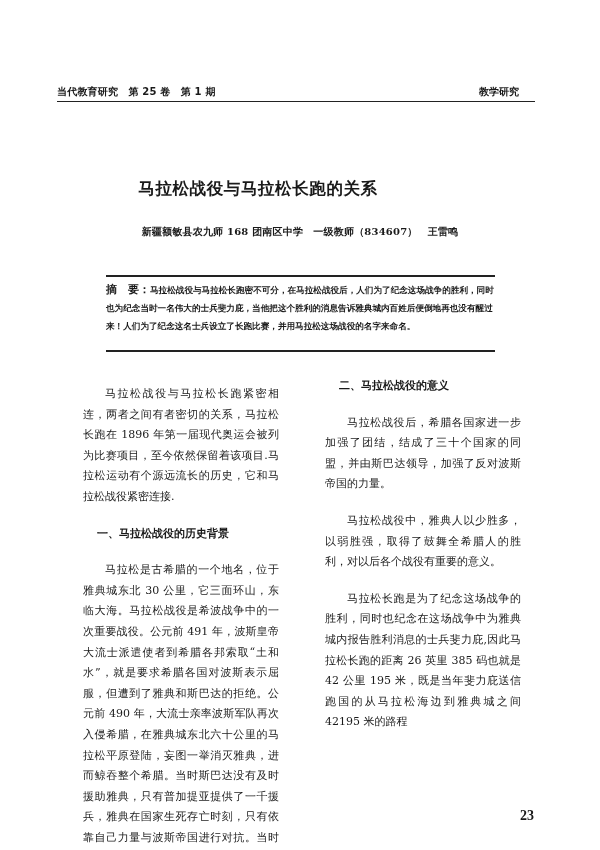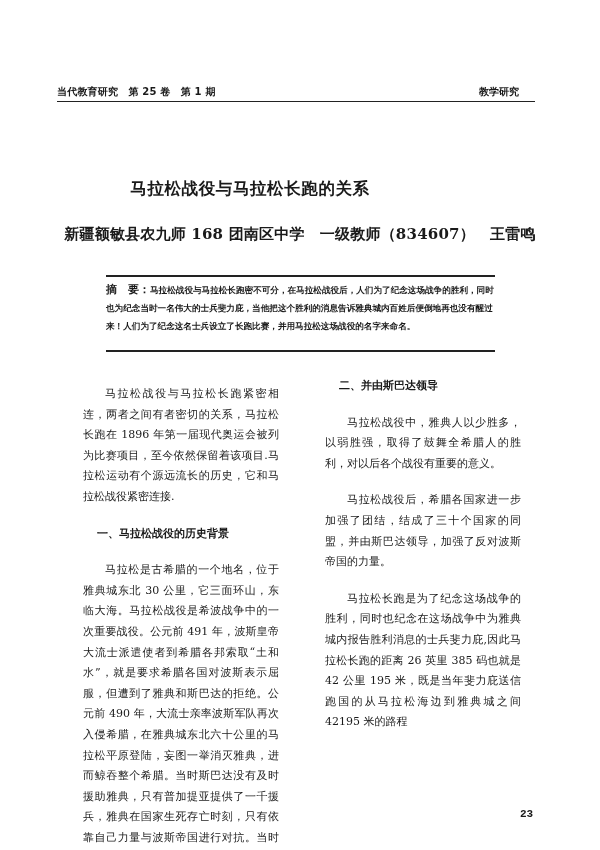--- a/index.html
+++ b/index.html
@@ -8,26 +8,26 @@
     font-family: "DejaVu Serif", "Liberation Serif", serif; color: #1a1a1a;
   }
   .running-header {
     position: absolute; left: 57px; top: 85px; width: 478px; height: 16px;
     border-bottom: 1.5px solid #222;
     font-family: "DejaVu Sans", "Liberation Sans", sans-serif; font-weight: bold; font-size: 10px;
   }
   .running-header .left { position: absolute; left: 0; top: 0; letter-spacing: 0.2px; }
   .running-header .right { position: absolute; right: 16px; top: 0; }
   .title {
-    position: absolute; left: 8px; top: 178px; width: 484px; text-align: center;
+    position: absolute; left: 16px; top: 178px; width: 484px; text-align: center;
     font-family: "DejaVu Sans", "Liberation Sans", sans-serif; font-size: 16.5px; font-weight: bold; letter-spacing: 0.6px;
   }
   .author {
     position: absolute; left: 0; top: 225px; width: 600px; text-align: center;
-    font-size: 15px; font-weight: bold; letter-spacing: 0.2px;
+    font-size: 10px; font-weight: bold; letter-spacing: 0.2px;
   }
   .abstract-box {
     position: absolute; left: 106px; top: 275px; width: 389px; height: 77px;
     border-top: 2px solid #222; border-bottom: 2px solid #222; box-sizing: border-box;
     padding-top: 4px;
     font-size: 8.6px; line-height: 18px; font-weight: bold;
   }
   .abstract-box p { margin: 0; }
   .abstract-label, .keywords-label {
     font-family: "DejaVu Sans", "Liberation Sans", sans-serif; font-weight: bold; font-size: 11px;
@@ -39,21 +39,21 @@
   .col-left { left: 67px; }
   .col-right { left: 309px; }
   .column p { margin: 16px; text-indent: 2em; }
   .column p.cont { text-indent: 0; }
   .column h3 {
     margin: 8px; font-size: 11px; font-weight: bold; text-indent: 2em;
     font-family: "DejaVu Sans", "Liberation Sans", sans-serif; line-height: 20.6px;
   }
   .page-number {
     position: absolute; left: 520px; top: 808px;
-    font-size: 11px; font-weight: bold; font-family: Liberation Mono, monospace;
+    font-size: 14px; font-weight: bold; font-family: Liberation Serif, serif;
   }
 </style>
 </head>
 <body>
 
 <div class="running-header">
   <span class="left">当代教育研究　第 25 卷　第 1 期</span>
   <span class="right">教学研究</span>
 </div>
 
@@ -66,19 +66,19 @@
   </p>
 </div>
 
 <div class="column col-left">
   <p>马拉松战役与马拉松长跑紧密相连，两者之间有者密切的关系，马拉松长跑在 1896 年第一届现代奥运会被列为比赛项目，至今依然保留着该项目.马拉松运动有个源远流长的历史，它和马拉松战役紧密连接.</p>
   <h3>一、马拉松战役的历史背景</h3>
   <p>马拉松是古希腊的一个地名，位于雅典城东北 30 公里，它三面环山，东临大海。马拉松战役是希波战争中的一次重要战役。公元前 491 年，波斯皇帝大流士派遣使者到希腊各邦索取“土和水”，就是要求希腊各国对波斯表示屈服，但遭到了雅典和斯巴达的拒绝。公元前 490 年，大流士亲率波斯军队再次入侵希腊，在雅典城东北六十公里的马拉松平原登陆，妄图一举消灭雅典，进而鲸吞整个希腊。当时斯巴达没有及时援助雅典，只有普加提亚提供了一千援兵，雅典在国家生死存亡时刻，只有依靠自己力量与波斯帝国进行对抗。当时波斯军队有十万人，装备精良，还有骑兵，而雅典军队只有一万人，加上普加提亚援兵一千人，他们组成希腊联军，由雅典将军米太亚得指挥。双方军队在马拉松平原展开激战，希腊战士为保卫祖国自由的热情所鼓舞，奋起抗击波斯军队，他们从正面发起佯攻，波斯军队突破了希腊的中线，但在两翼希腊军队却取得了胜利，</p>
 </div>
 
 <div class="column col-right">
-  <h3>二、并由斯巴达领导</h3>
+  <h3>二、马拉松战役的意义</h3>
+  <p>马拉松战役后，希腊各国家进一步加强了团结，结成了三十个国家的同盟，并由斯巴达领导，加强了反对波斯帝国的力量。</p>
   <p>马拉松战役中，雅典人以少胜多，以弱胜强，取得了鼓舞全希腊人的胜利，对以后各个战役有重要的意义。</p>
-  <p>马拉松战役后，希腊各国家进一步加强了团结，结成了三十个国家的同盟，并由斯巴达领导，加强了反对波斯帝国的力量。</p>
   <p>马拉松长跑是为了纪念这场战争的胜利，同时也纪念在这场战争中为雅典城内报告胜利消息的士兵斐力庇,因此马拉松长跑的距离 26 英里 385 码也就是 42 公里 195 米，既是当年斐力庇送信跑国的从马拉松海边到雅典城之间 42195 米的路程</p>
 </div>
 
 <div class="page-number">23</div>
 
 </body></html>

